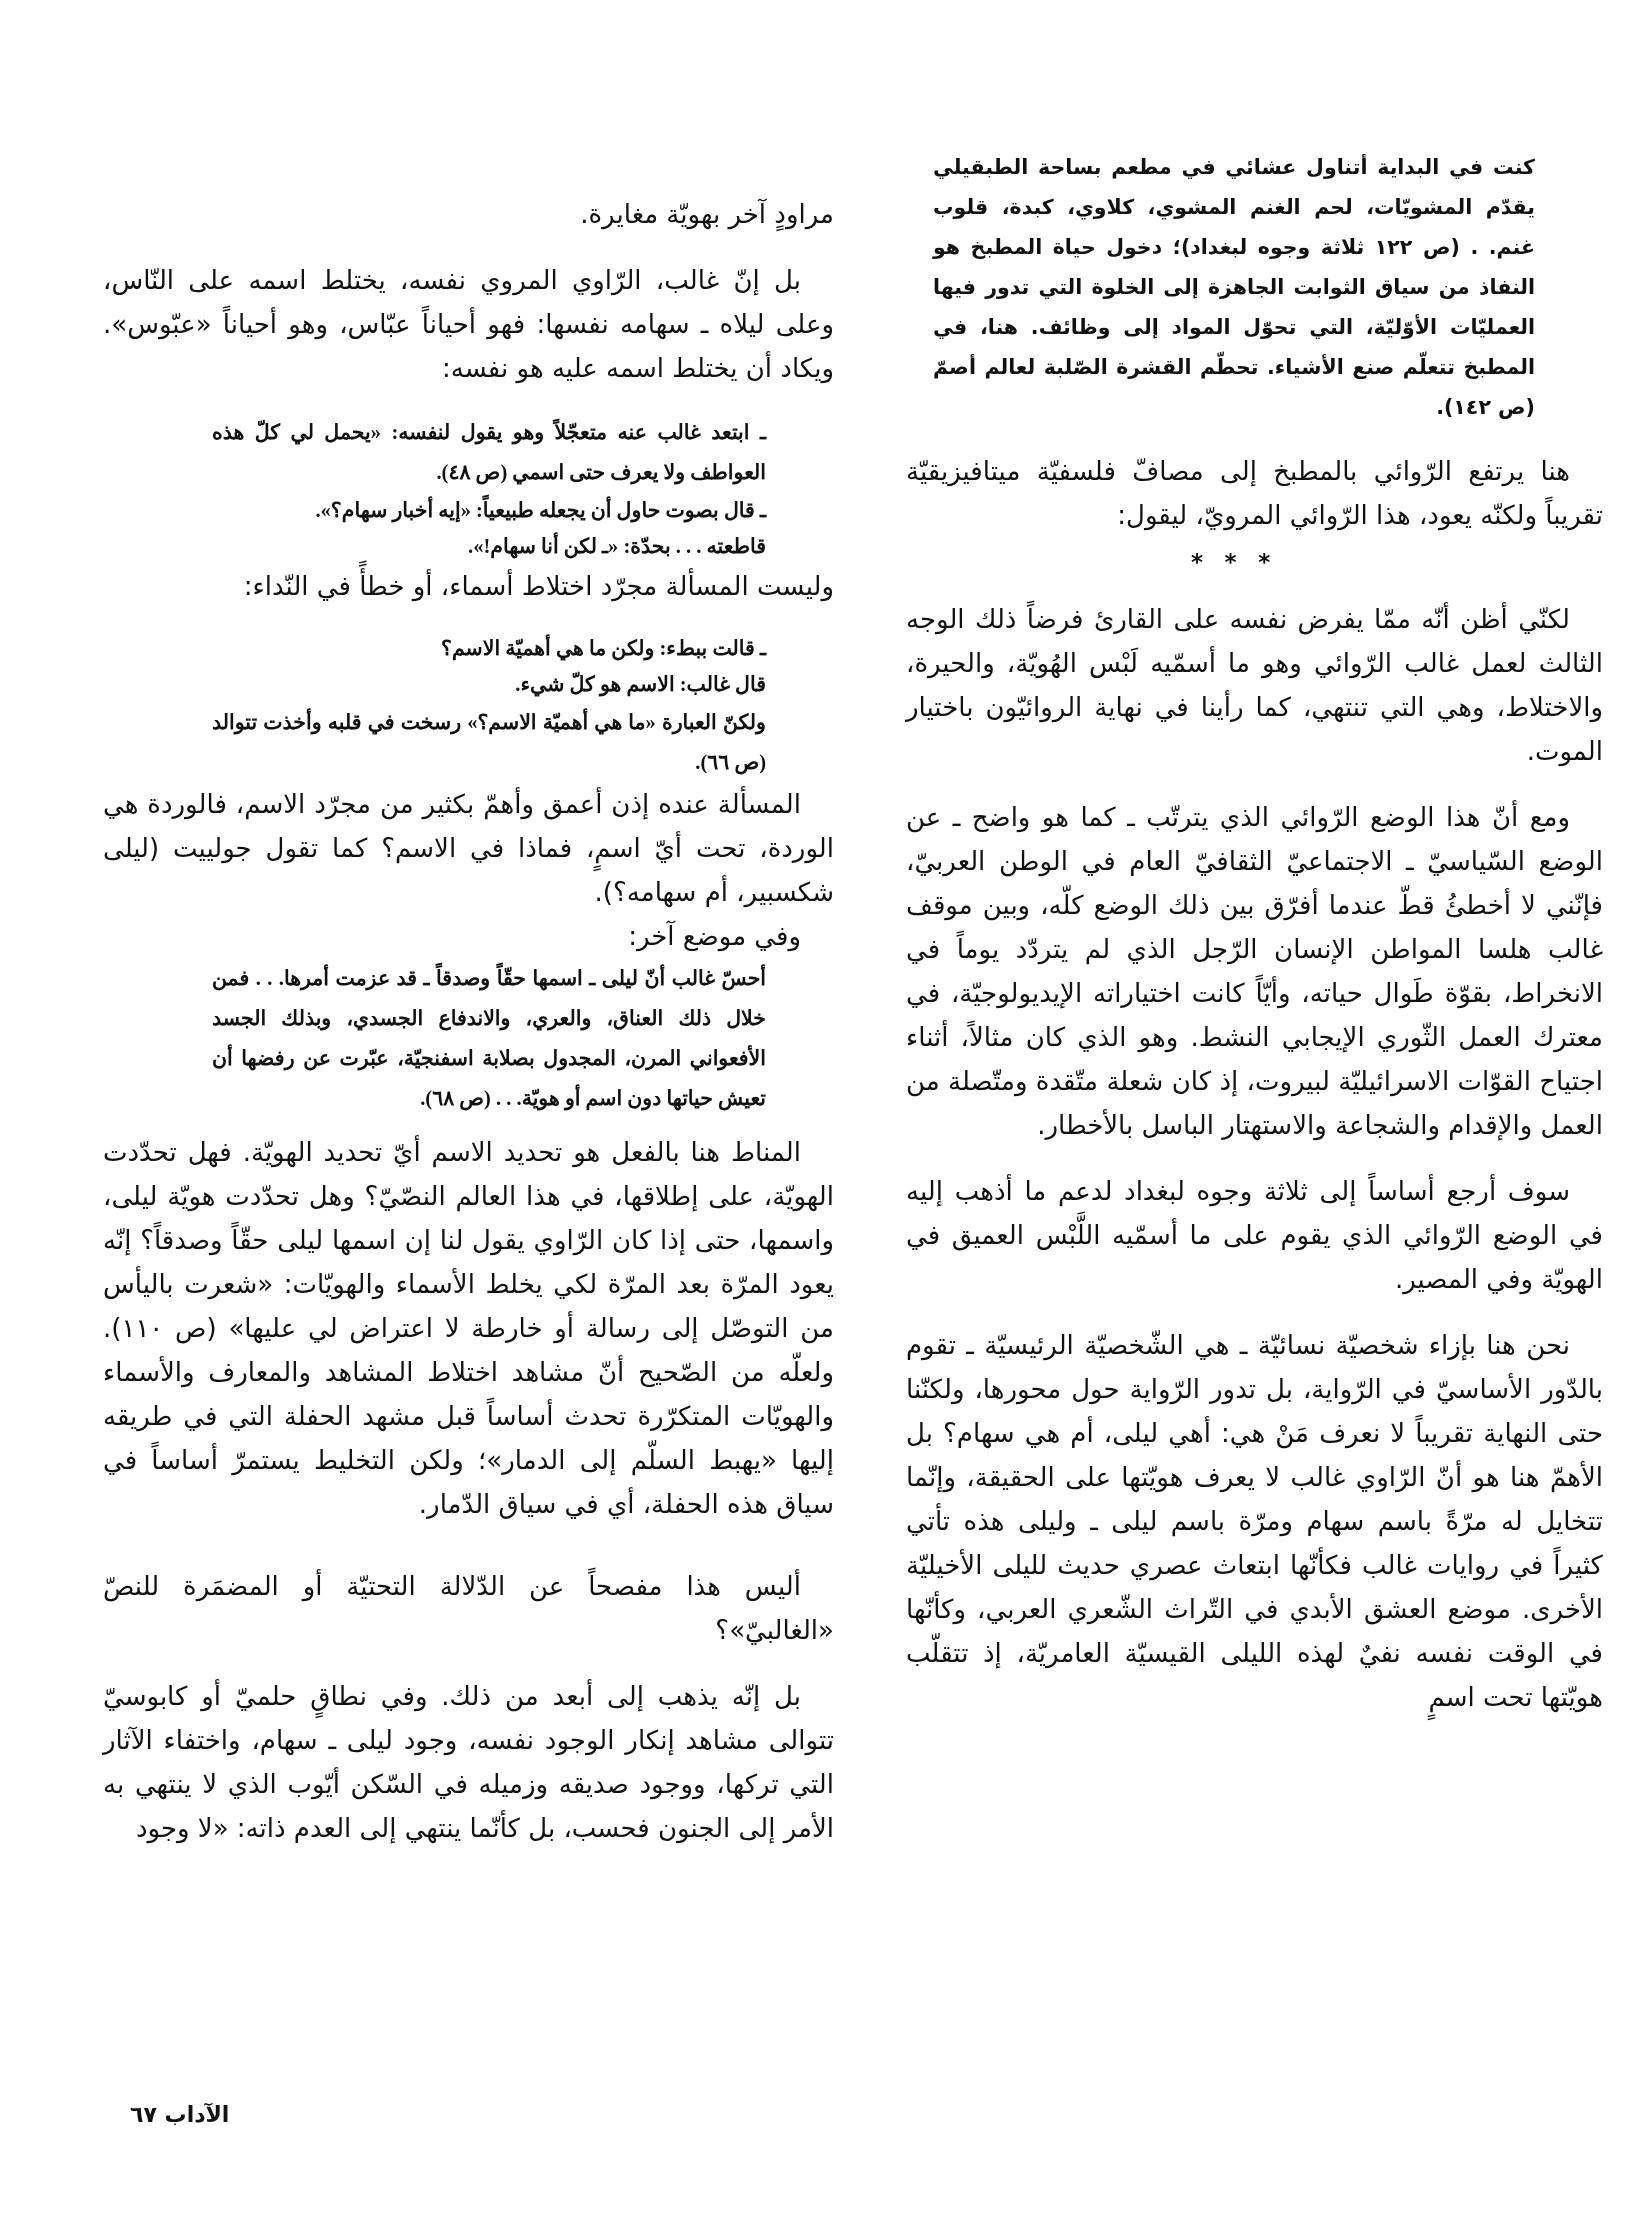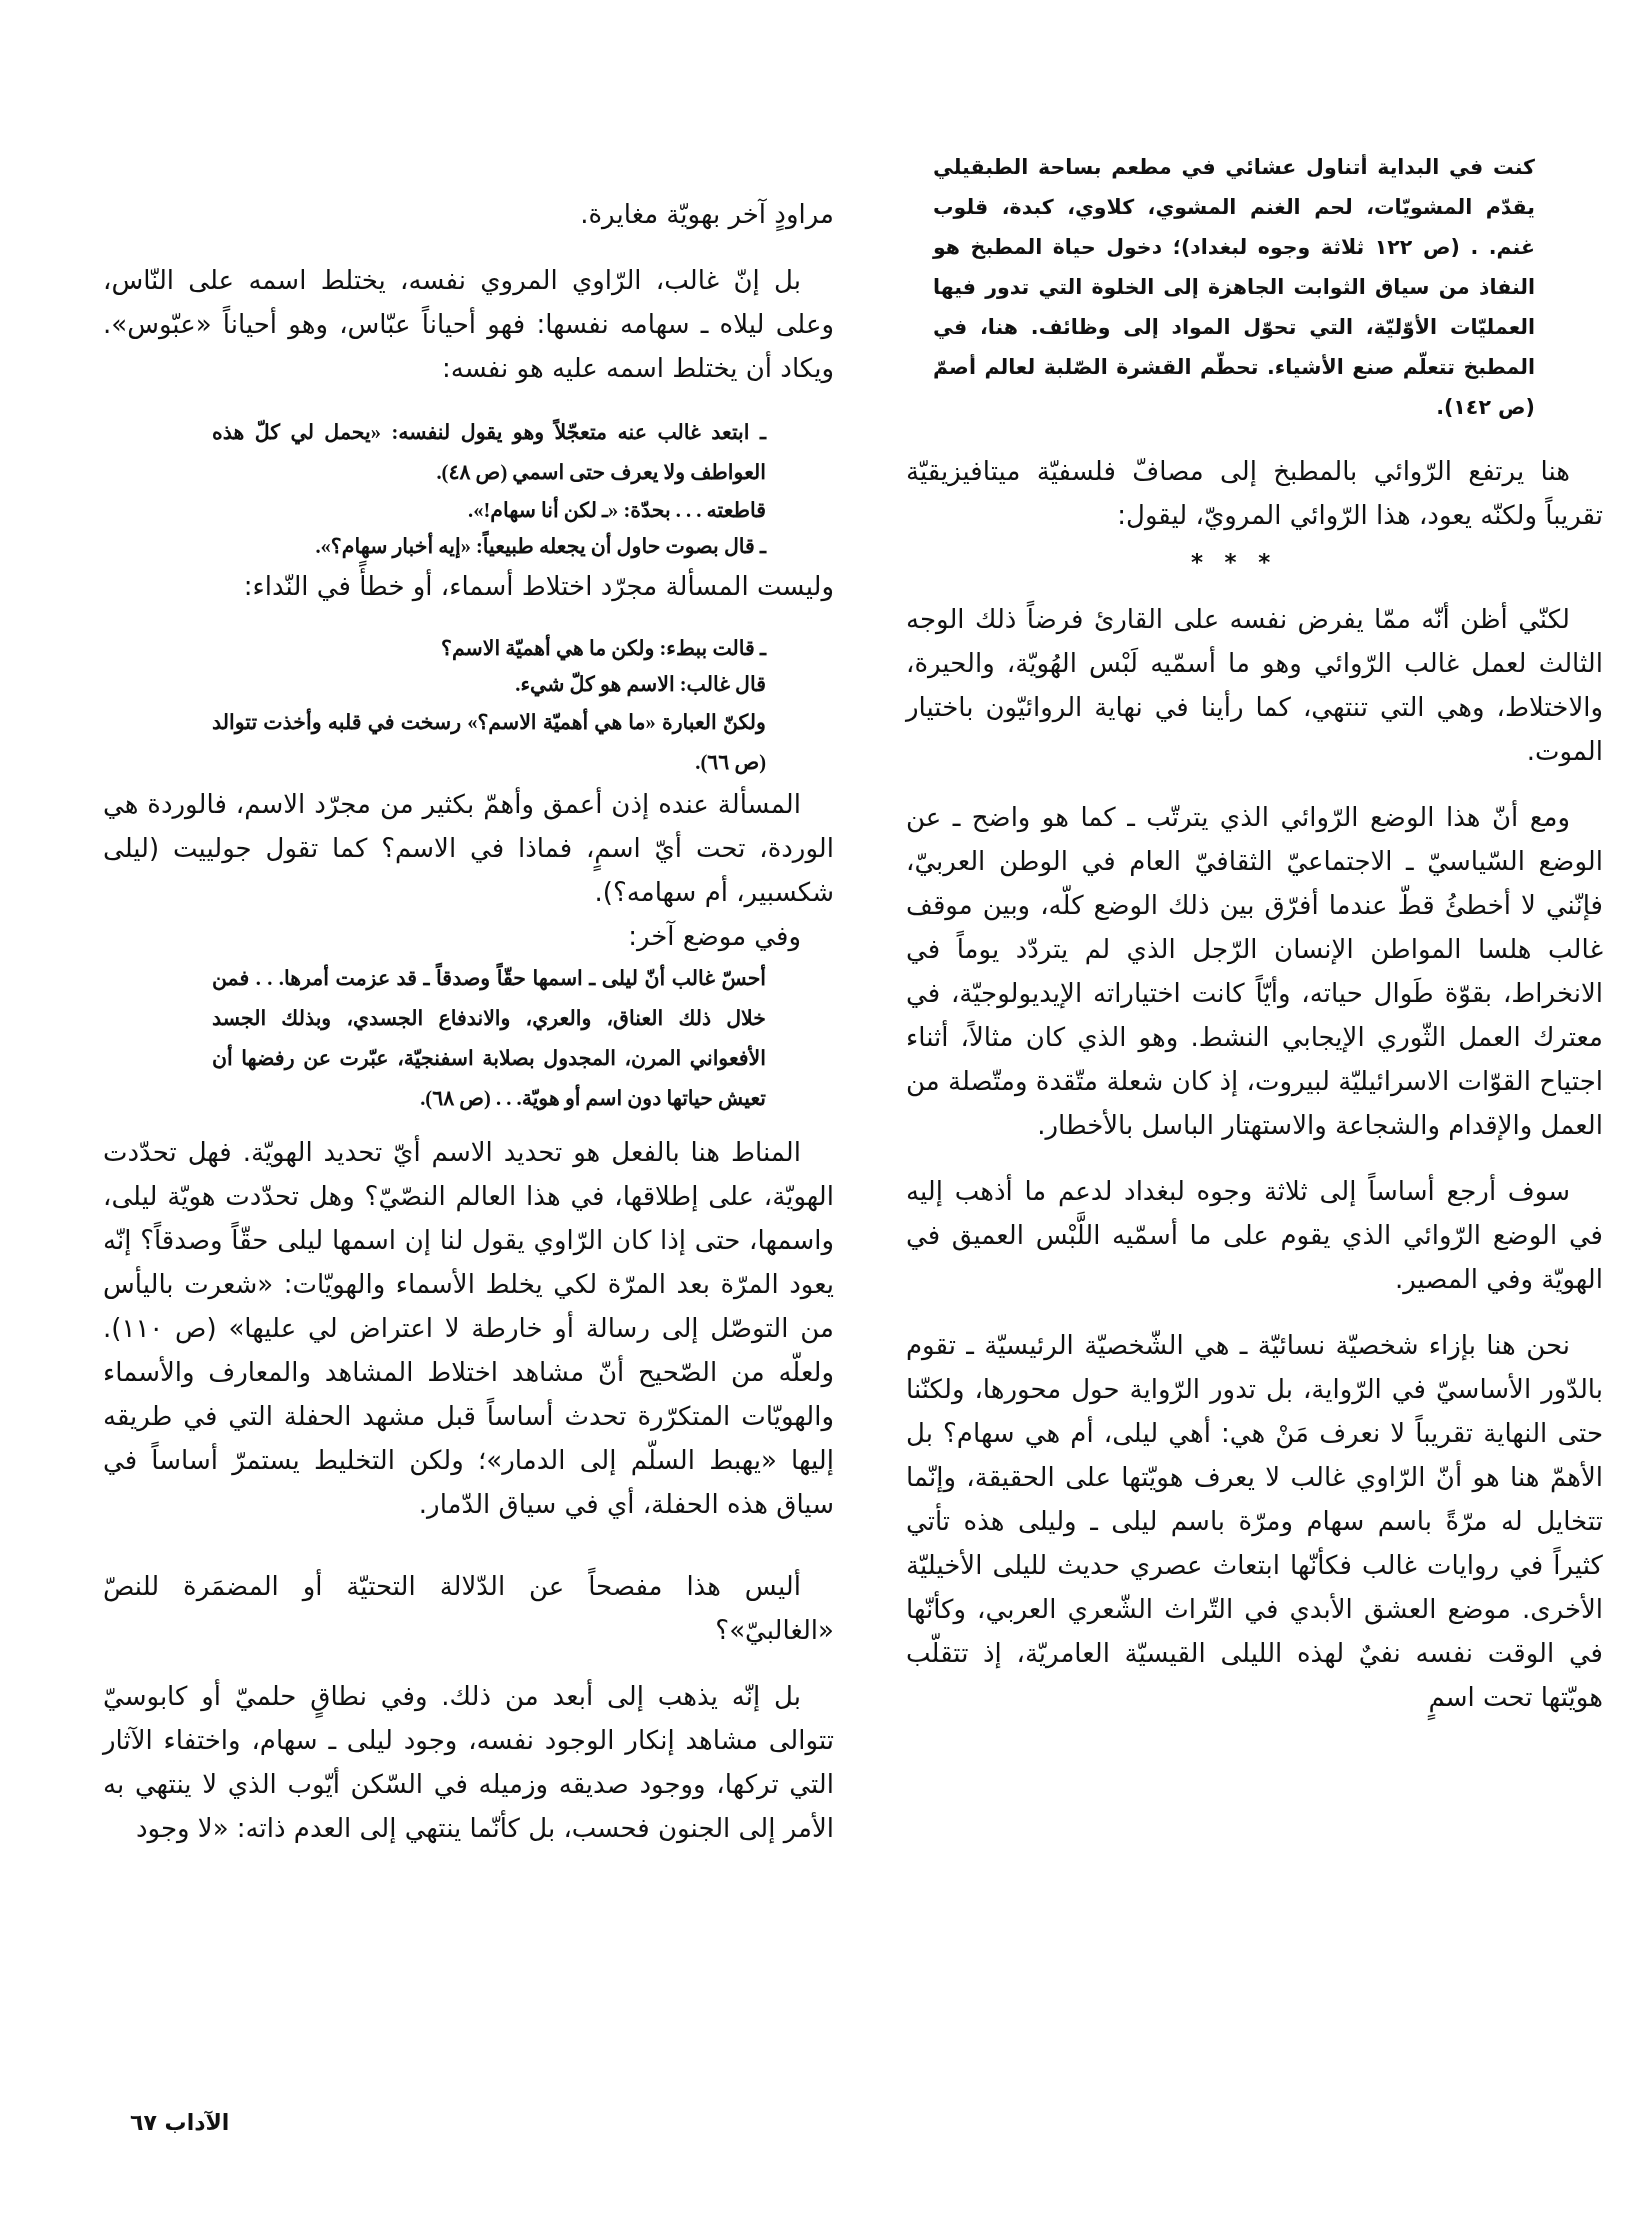--- a/index.html
+++ b/index.html
@@ -60,21 +60,20 @@
     }
     b.bold { font-weight: normal; }
 
     .footer {
       position: absolute;
       left: 130px;
       top: 2102px;
       direction: rtl;
       font-size: 22px;
       font-weight: bold;
-      margin-top: 8px;
     }
   </style>
 </head>
 <body>
 
 <div class="page">
 
   <div class="col col-right">
     <p class="quote">كنت في البداية أتناول عشائي في مطعم بساحة الطبقيلي يقدّم المشويّات، لحم الغنم المشوي، كلاوي، كبدة، قلوب غنم. . (ص ١٢٢ ثلاثة وجوه لبغداد)؛ دخول حياة المطبخ هو النفاذ من سياق الثوابت الجاهزة إلى الخلوة التي تدور فيها العمليّات الأوّليّة، التي تحوّل المواد إلى وظائف. هنا، في المطبخ تتعلّم صنع الأشياء. تحطّم القشرة الصّلبة لعالم أصمّ (ص ١٤٢).</p>
     <p class="p indent gap-m">هنا يرتفع الرّوائي بالمطبخ إلى مصافّ فلسفيّة ميتافيزيقيّة تقريباً ولكنّه يعود، هذا الرّوائي المرويّ، ليقول:</p>
@@ -83,22 +82,22 @@
     <p class="p indent gap-m">ومع أنّ هذا الوضع الرّوائي الذي يترتّب ـ كما هو واضح ـ عن الوضع السّياسيّ ـ الاجتماعيّ الثقافيّ العام في الوطن العربيّ، فإنّني لا أخطئُ قطّ عندما أفرّق بين ذلك الوضع كلّه، وبين موقف غالب هلسا المواطن الإنسان الرّجل الذي لم يتردّد يوماً في الانخراط، بقوّة طَوال حياته، وأيّاً كانت اختياراته الإيديولوجيّة، في معترك العمل الثّوري الإيجابي النشط. وهو الذي كان مثالاً، أثناء اجتياح القوّات الاسرائيليّة لبيروت، إذ كان شعلة متّقدة ومتّصلة من العمل والإقدام والشجاعة والاستهتار الباسل بالأخطار.</p>
     <p class="p indent gap-m"><span>سوف أرجع أساساً إلى </span><b class="bold">ثلاثة وجوه لبغداد</b><span> لدعم ما أذهب إليه في الوضع الرّوائي الذي يقوم على ما أسمّيه اللَّبْس العميق في الهويّة وفي المصير.</span></p>
     <p class="p indent gap-m">نحن هنا بإزاء شخصيّة نسائيّة ـ هي الشّخصيّة الرئيسيّة ـ تقوم بالدّور الأساسيّ في الرّواية، بل تدور الرّواية حول محورها، ولكنّنا حتى النهاية تقريباً لا نعرف مَنْ هي: أهي ليلى، أم هي سهام؟ بل الأهمّ هنا هو أنّ الرّاوي غالب لا يعرف هويّتها على الحقيقة، وإنّما تتخايل له مرّةً باسم سهام ومرّة باسم ليلى ـ وليلى هذه تأتي كثيراً في روايات غالب فكأنّها ابتعاث عصري حديث لليلى الأخيليّة الأخرى. موضع العشق الأبدي في التّراث الشّعري العربي، وكأنّها في الوقت نفسه نفيٌ لهذه الليلى القيسيّة العامريّة، إذ تتقلّب هويّتها تحت اسمٍ</p>
   </div>
 
   <div class="col col-left">
     <p class="p">مراودٍ آخر بهويّة مغايرة.</p>
     <p class="p indent gap-m">بل إنّ غالب، الرّاوي المروي نفسه، يختلط اسمه على النّاس، وعلى ليلاه ـ سهامه نفسها: فهو أحياناً عبّاس، وهو أحياناً «عبّوس». ويكاد أن يختلط اسمه عليه هو نفسه:</p>
     <div class="gap-m">
       <p class="quote">ـ ابتعد غالب عنه متعجّلاً وهو يقول لنفسه: «يحمل لي كلّ هذه العواطف ولا يعرف حتى اسمي (ص ٤٨).</p>
+      <p class="quote line">ـ قال بصوت حاول أن يجعله طبيعياً: «إيه أخبار سهام؟».</p>
       <p class="quote line">قاطعته . . . بحدّة: «ـ لكن أنا سهام!».</p>
-      <p class="quote line">ـ قال بصوت حاول أن يجعله طبيعياً: «إيه أخبار سهام؟».</p>
     </div>
     <p class="p">وليست المسألة مجرّد اختلاط أسماء، أو خطأً في النّداء:</p>
     <div class="gap-m">
       <p class="quote line">ـ قالت ببطء: ولكن ما هي أهميّة الاسم؟</p>
       <p class="quote line">قال غالب: الاسم هو كلّ شيء.</p>
       <p class="quote">ولكنّ العبارة «ما هي أهميّة الاسم؟» رسخت في قلبه وأخذت تتوالد (ص ٦٦).</p>
     </div>
     <p class="p indent">المسألة عنده إذن أعمق وأهمّ بكثير من مجرّد الاسم، فالوردة هي الوردة، تحت أيّ اسمٍ، فماذا في الاسم؟ كما تقول جولييت (ليلى شكسبير، أم سهامه؟).</p>
     <p class="p indent">وفي موضع آخر:</p>
     <p class="quote gap-m">أحسّ غالب أنّ ليلى ـ اسمها حقّاً وصدقاً ـ قد عزمت أمرها. . . فمن خلال ذلك العناق، والعري، والاندفاع الجسدي، وبذلك الجسد الأفعواني المرن، المجدول بصلابة اسفنجيّة، عبّرت عن رفضها أن تعيش حياتها دون اسم أو هويّة. . . (ص ٦٨).</p>

